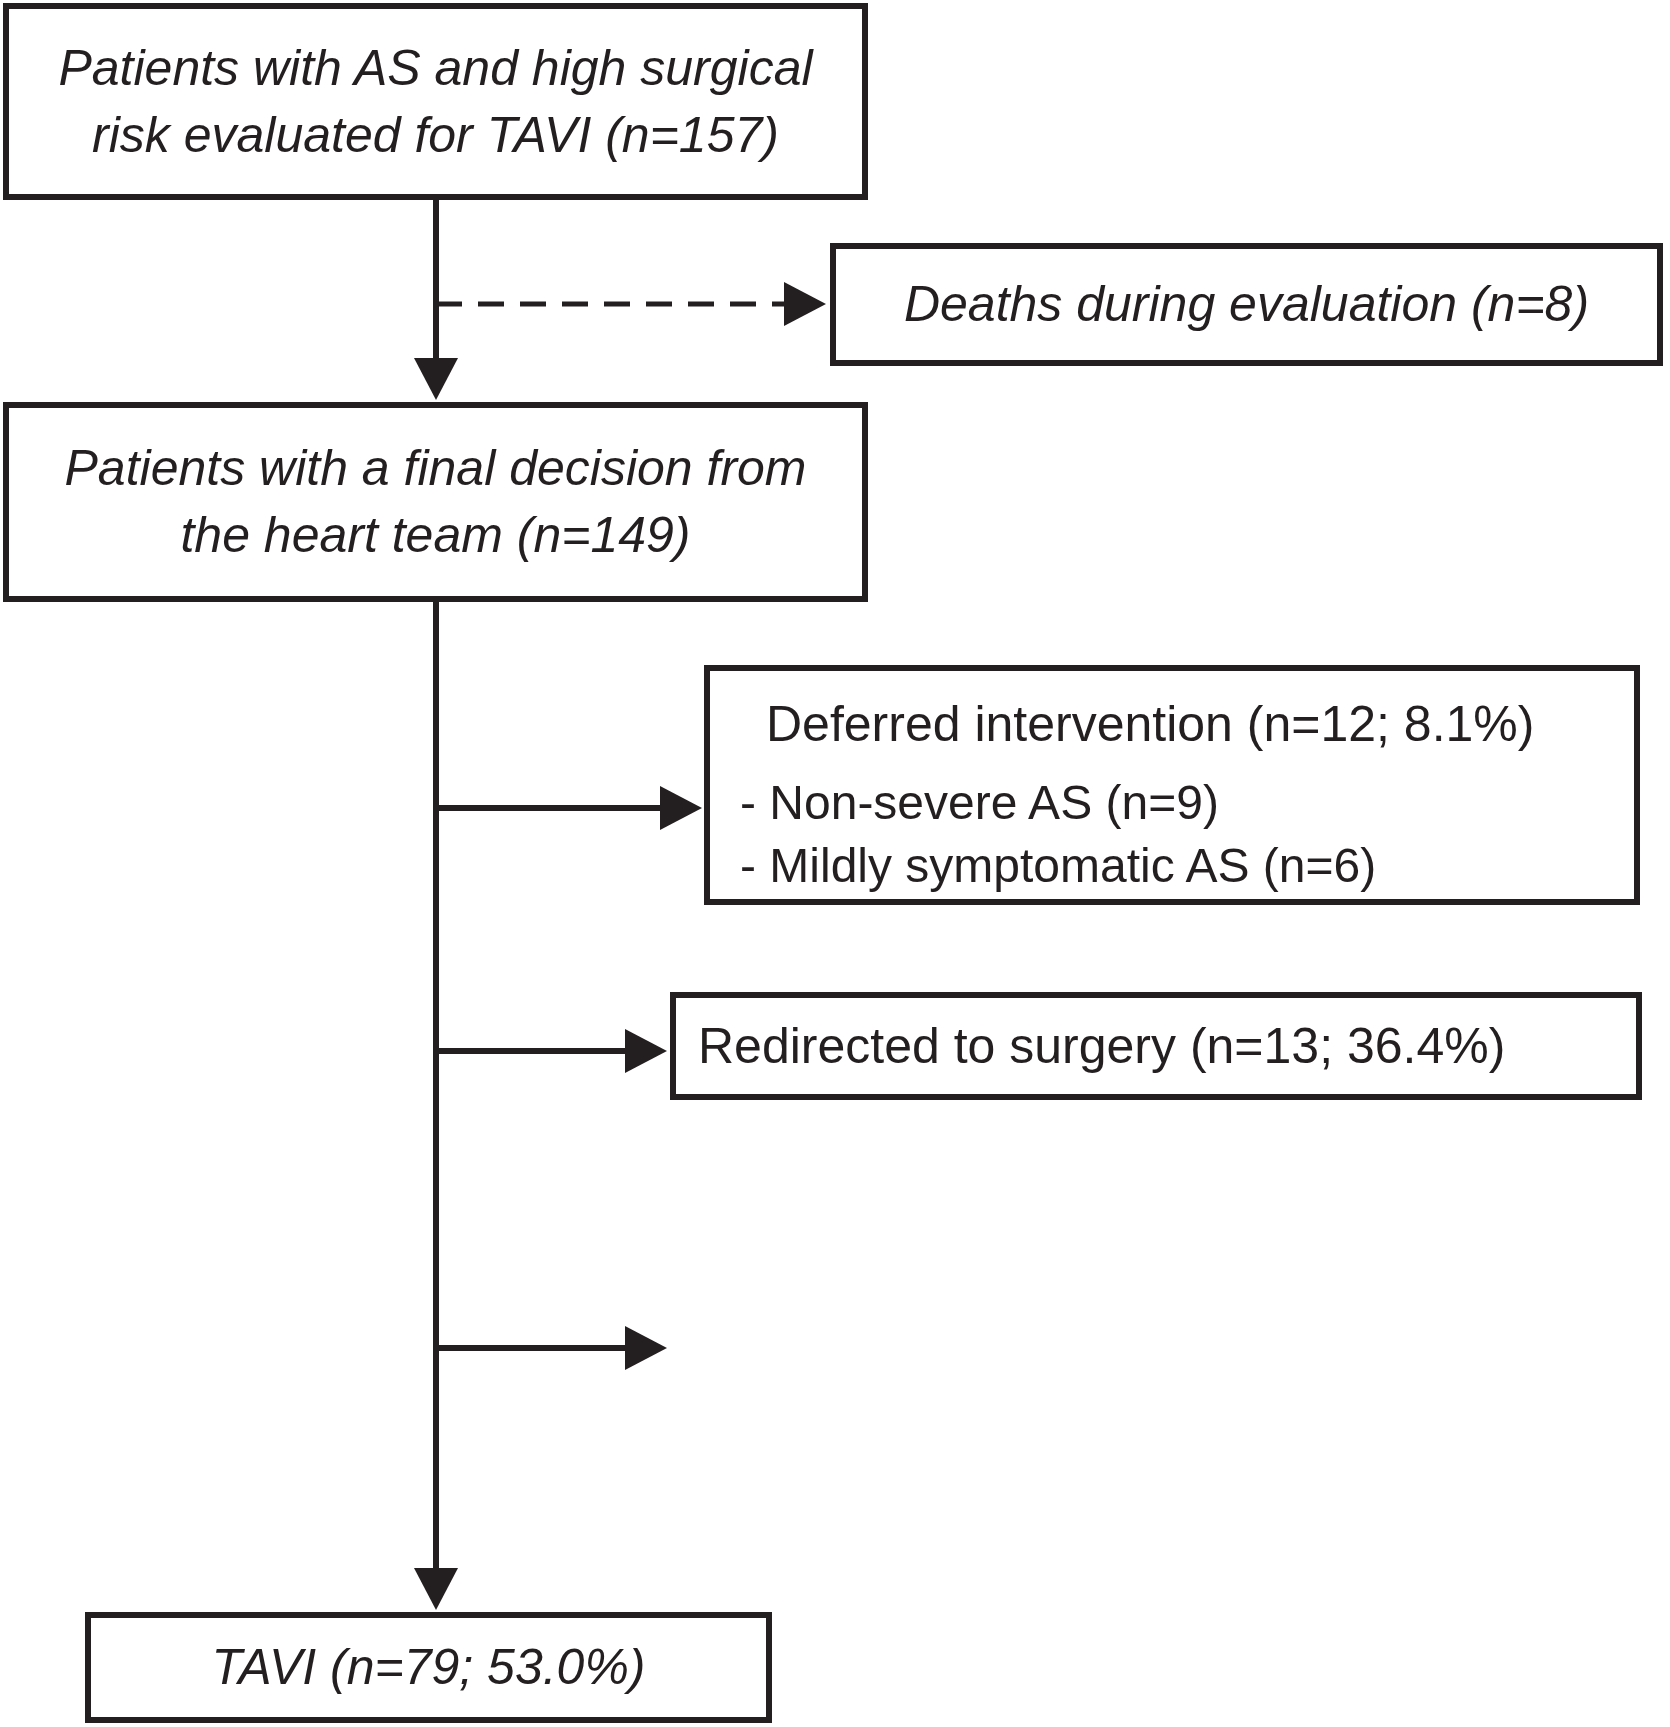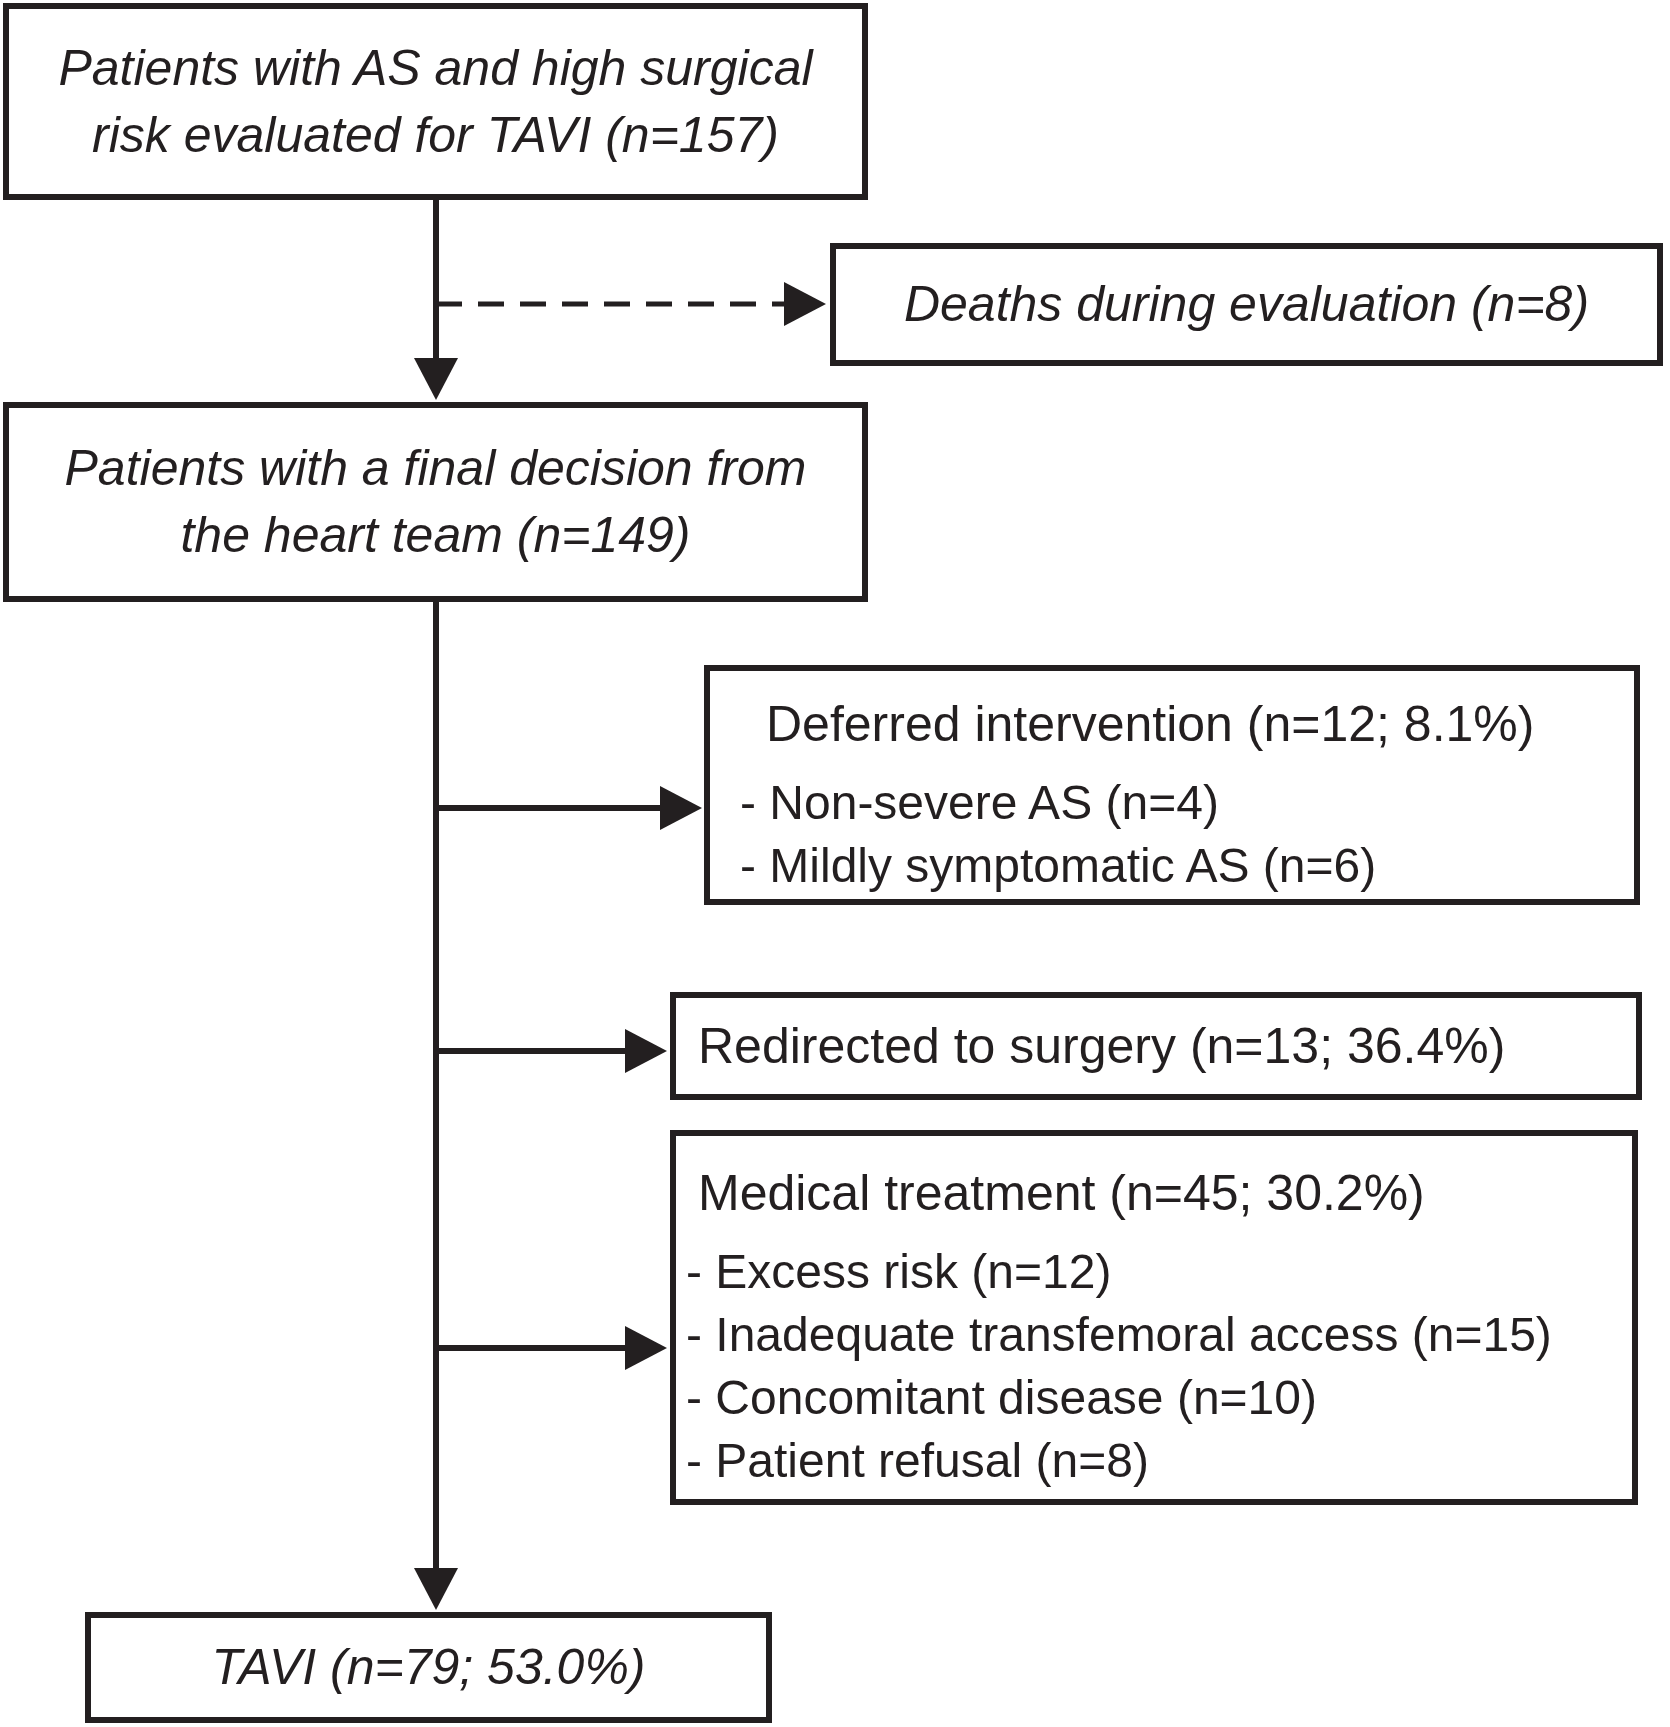--- a/index.html
+++ b/index.html
@@ -117,33 +117,26 @@
     <div class="line">Deaths during evaluation (n=8)</div>
   </div>
 
   <div class="box centered" id="decision-box">
     <div class="line">Patients with a final decision from</div>
     <div class="line">the heart team (n=149)</div>
   </div>
 
   <div class="box" id="deferred-box">
     <div class="title-line">Deferred intervention (n=12; 8.1%)</div>
-    <div class="bullet-line">- Non-severe AS (n=4)</div>
+    <div class="bullet-line">- Non-severe AS (n=9)</div>
     <div class="bullet-line">- Mildly symptomatic AS (n=6)</div>
   </div>
 
   <div class="box" id="surgery-box">
     <div class="line">Redirected to surgery (n=13; 36.4%)</div>
   </div>
 
-  <div class="box" id="medical-box">
-    <div class="title-line">Medical treatment (n=45; 30.2%)</div>
-    <div class="bullet-line">- Excess risk (n=12)</div>
-    <div class="bullet-line">- Inadequate transfemoral access (n=15)</div>
-    <div class="bullet-line">- Concomitant disease (n=10)</div>
-    <div class="bullet-line">- Patient refusal (n=8)</div>
-  </div>
 
   <div class="box centered" id="tavi-box">
     <div class="line">TAVI (n=79; 53.0%)</div>
   </div>
 
 </div>
 
 </body></html>

